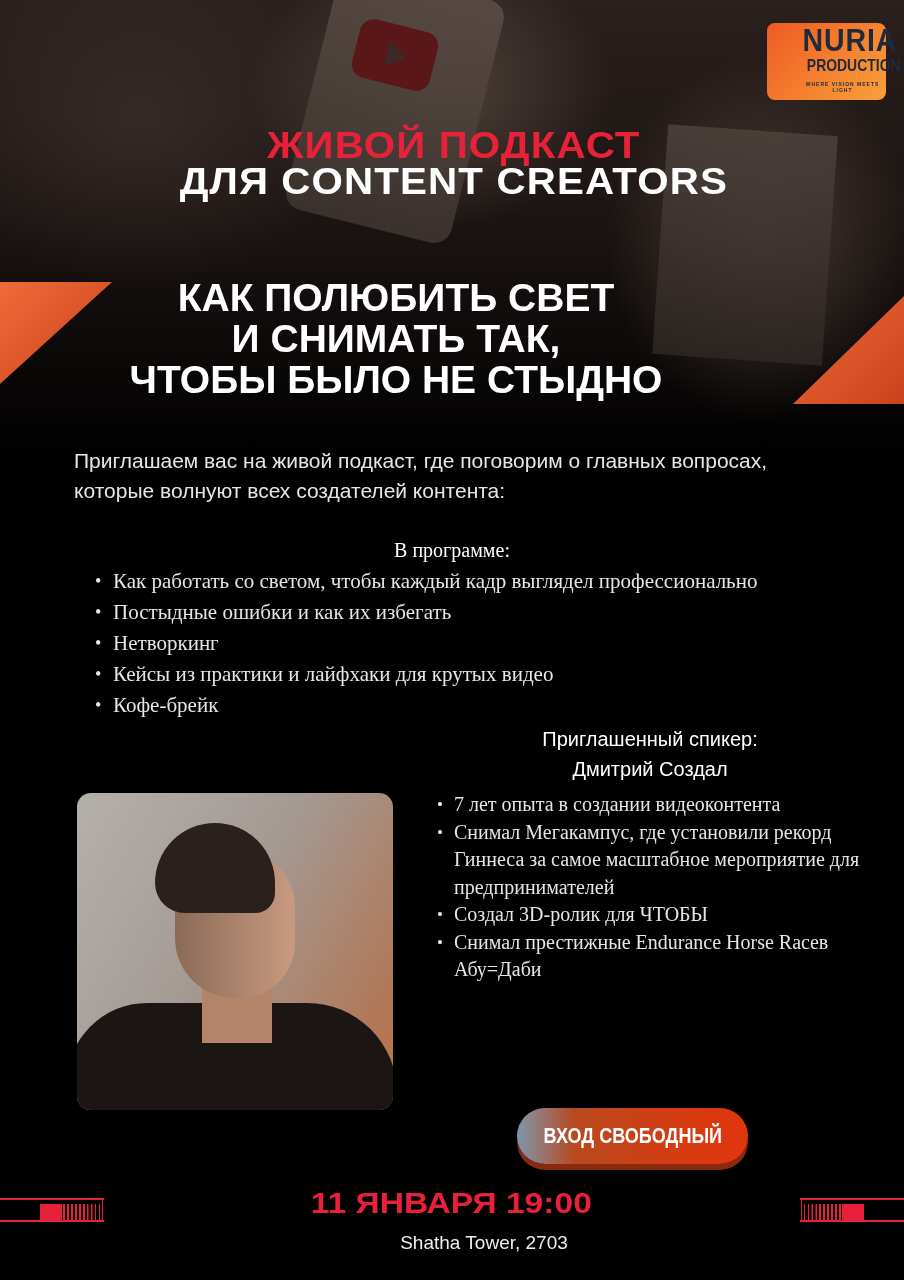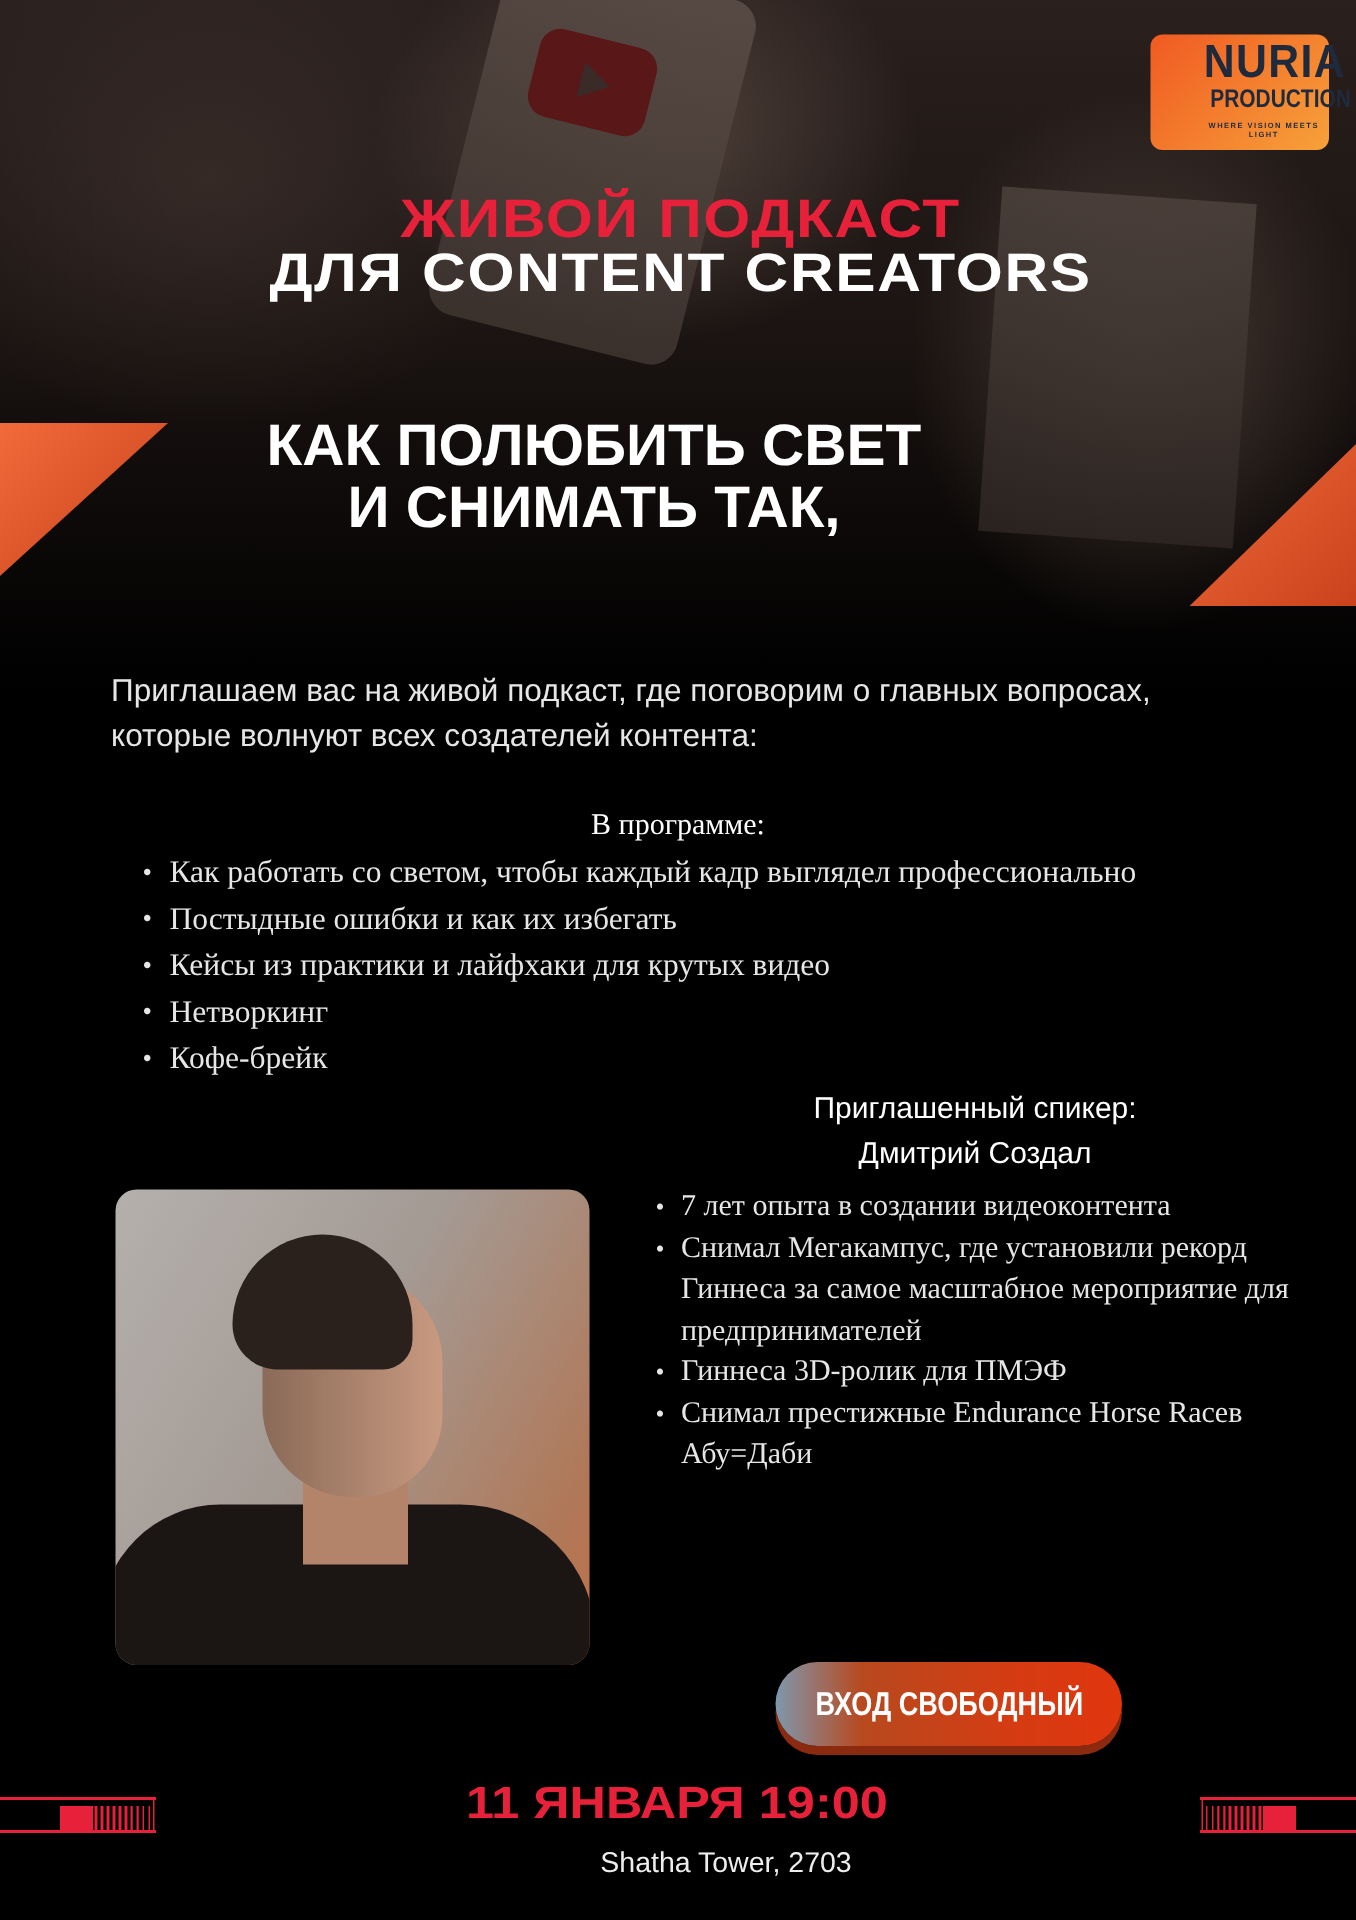--- a/index.html
+++ b/index.html
@@ -143,49 +143,50 @@
 
 <div class="t1">ЖИВОЙ ПОДКАСТ</div>
 <div class="t2">ДЛЯ CONTENT CREATORS</div>
 
 <div class="shape-left"></div>
 <div class="shape-right"></div>
 
 <div class="headline">
   <div>КАК ПОЛЮБИТЬ СВЕТ</div>
   <div>И СНИМАТЬ ТАК,</div>
+  <div>ЧТОБЫ БЫЛО НЕ СТЫДНО</div>
 </div>
 
 <p class="intro">Приглашаем вас на живой подкаст, где поговорим о главных вопросах, которые волнуют всех создателей контента:</p>
 
 <div class="prog-h">В программе:</div>
 <ul class="prog-list">
   <li>Как работать со светом, чтобы каждый кадр выглядел профессионально</li>
   <li>Постыдные ошибки и как их избегать</li>
+  <li>Нетворкинг</li>
   <li>Кейсы из практики и лайфхаки для крутых видео</li>
-  <li>Нетворкинг</li>
   <li>Кофе-брейк</li>
 </ul>
 
 <div class="sp-h">
   <div>Приглашенный спикер:</div>
   <div>Дмитрий Создал</div>
 </div>
 
 <div class="photo" aria-label="speaker-portrait">
   <div class="shirt"></div>
   <div class="neck"></div>
   <div class="face"></div>
   <div class="hair"></div>
 </div>
 
 <ul class="sp-list">
   <li>7 лет опыта в создании видеоконтента</li>
   <li>Снимал Мегакампус, где установили рекорд Гиннеса за самое масштабное мероприятие для предпринимателей</li>
-  <li>Гиннеса 3D-ролик для ПМЭФ</li>
+  <li>Создал 3D-ролик для ЧТОБЫ</li>
   <li>Снимал престижные Endurance Horse Racев Абу=Даби</li>
 </ul>
 
 <div class="cta">
   <span>ВХОД СВОБОДНЫЙ</span>
 </div>
 
 <svg class="deco-left" viewBox="0 0 104 26">
   <rect x="0" y="1" width="104" height="2" fill="#e8213a"></rect>
   <rect x="0" y="23" width="104" height="2" fill="#e8213a"></rect>

